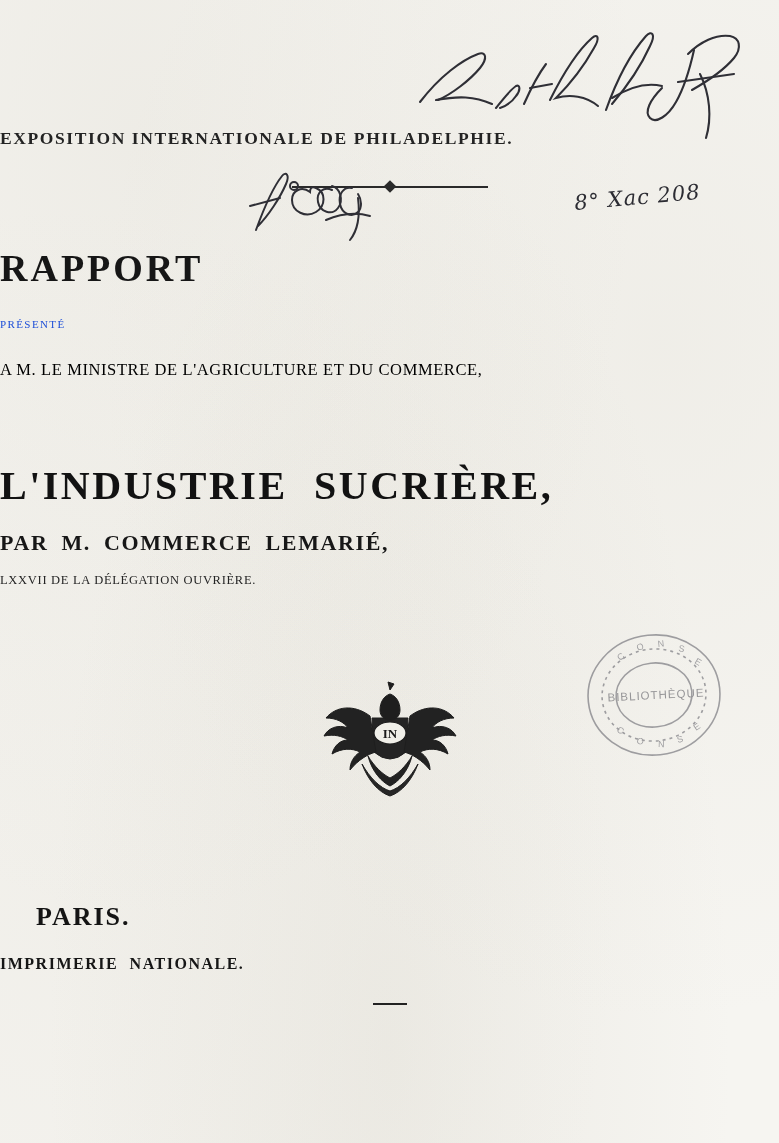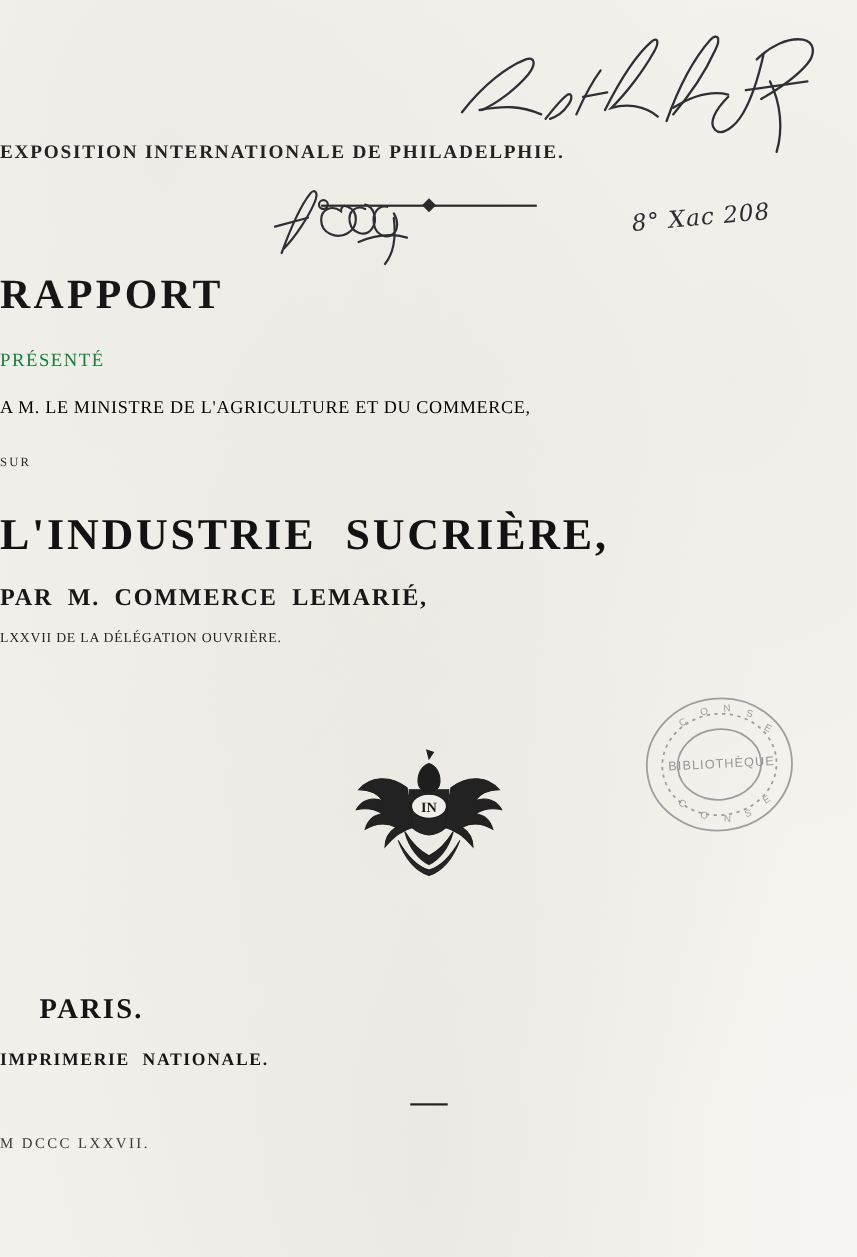--- a/index.html
+++ b/index.html
@@ -80,23 +80,23 @@
     letter-spacing: 3px;
     font-weight: 700;
     color: #161616;
   }
 
   .presente {
     position: absolute;
     top: 318px;
     left: 0;
     right: 0;
-    font-size: 17px;
+    font-size: 11px;
     letter-spacing: 1.4px;
-    color: #15803d;
+    color: #1d4ed8;
   }
 
   .a-monsieur {
     position: absolute;
     top: 360px;
     left: 0;
     right: 0;
     font-size: 16.5px;
     letter-spacing: 0.6px;
     color: #000000;
@@ -298,21 +298,20 @@
   </div>
 
   <div class="ink ink-right">8° Xac 208</div>
 
   <div class="title-rapport">RAPPORT</div>
 
   <div class="presente">PRÉSENTÉ</div>
 
   <div class="a-monsieur">A M. LE MINISTRE DE L'AGRICULTURE ET DU COMMERCE,</div>
 
-  <div class="sur">SUR</div>
 
   <div class="industrie">L'INDUSTRIE SUCRIÈRE,</div>
 
   <div class="par-auteur">PAR M. COMMERCE LEMARIÉ,</div>
 
   <div class="membre">LXXVII DE LA DÉLÉGATION OUVRIÈRE.</div>
 
   <div class="emblem">
     <svg width="160" height="145" viewBox="0 0 160 145" xmlns="http://www.w3.org/2000/svg">
       <g fill="#1e1e1e" stroke="#1e1e1e" stroke-width="1">
@@ -367,14 +366,13 @@
     
     <div class="stamp-text">BIBLIOTHÈQUE</div>
   </div>
 
   <div class="city">PARIS.</div>
 
   <div class="publisher">IMPRIMERIE NATIONALE.</div>
 
   <div class="short-rule"></div>
 
-  <div class="year">M DCCC LXXVII.</div>
 </div>
 
 </body></html>

